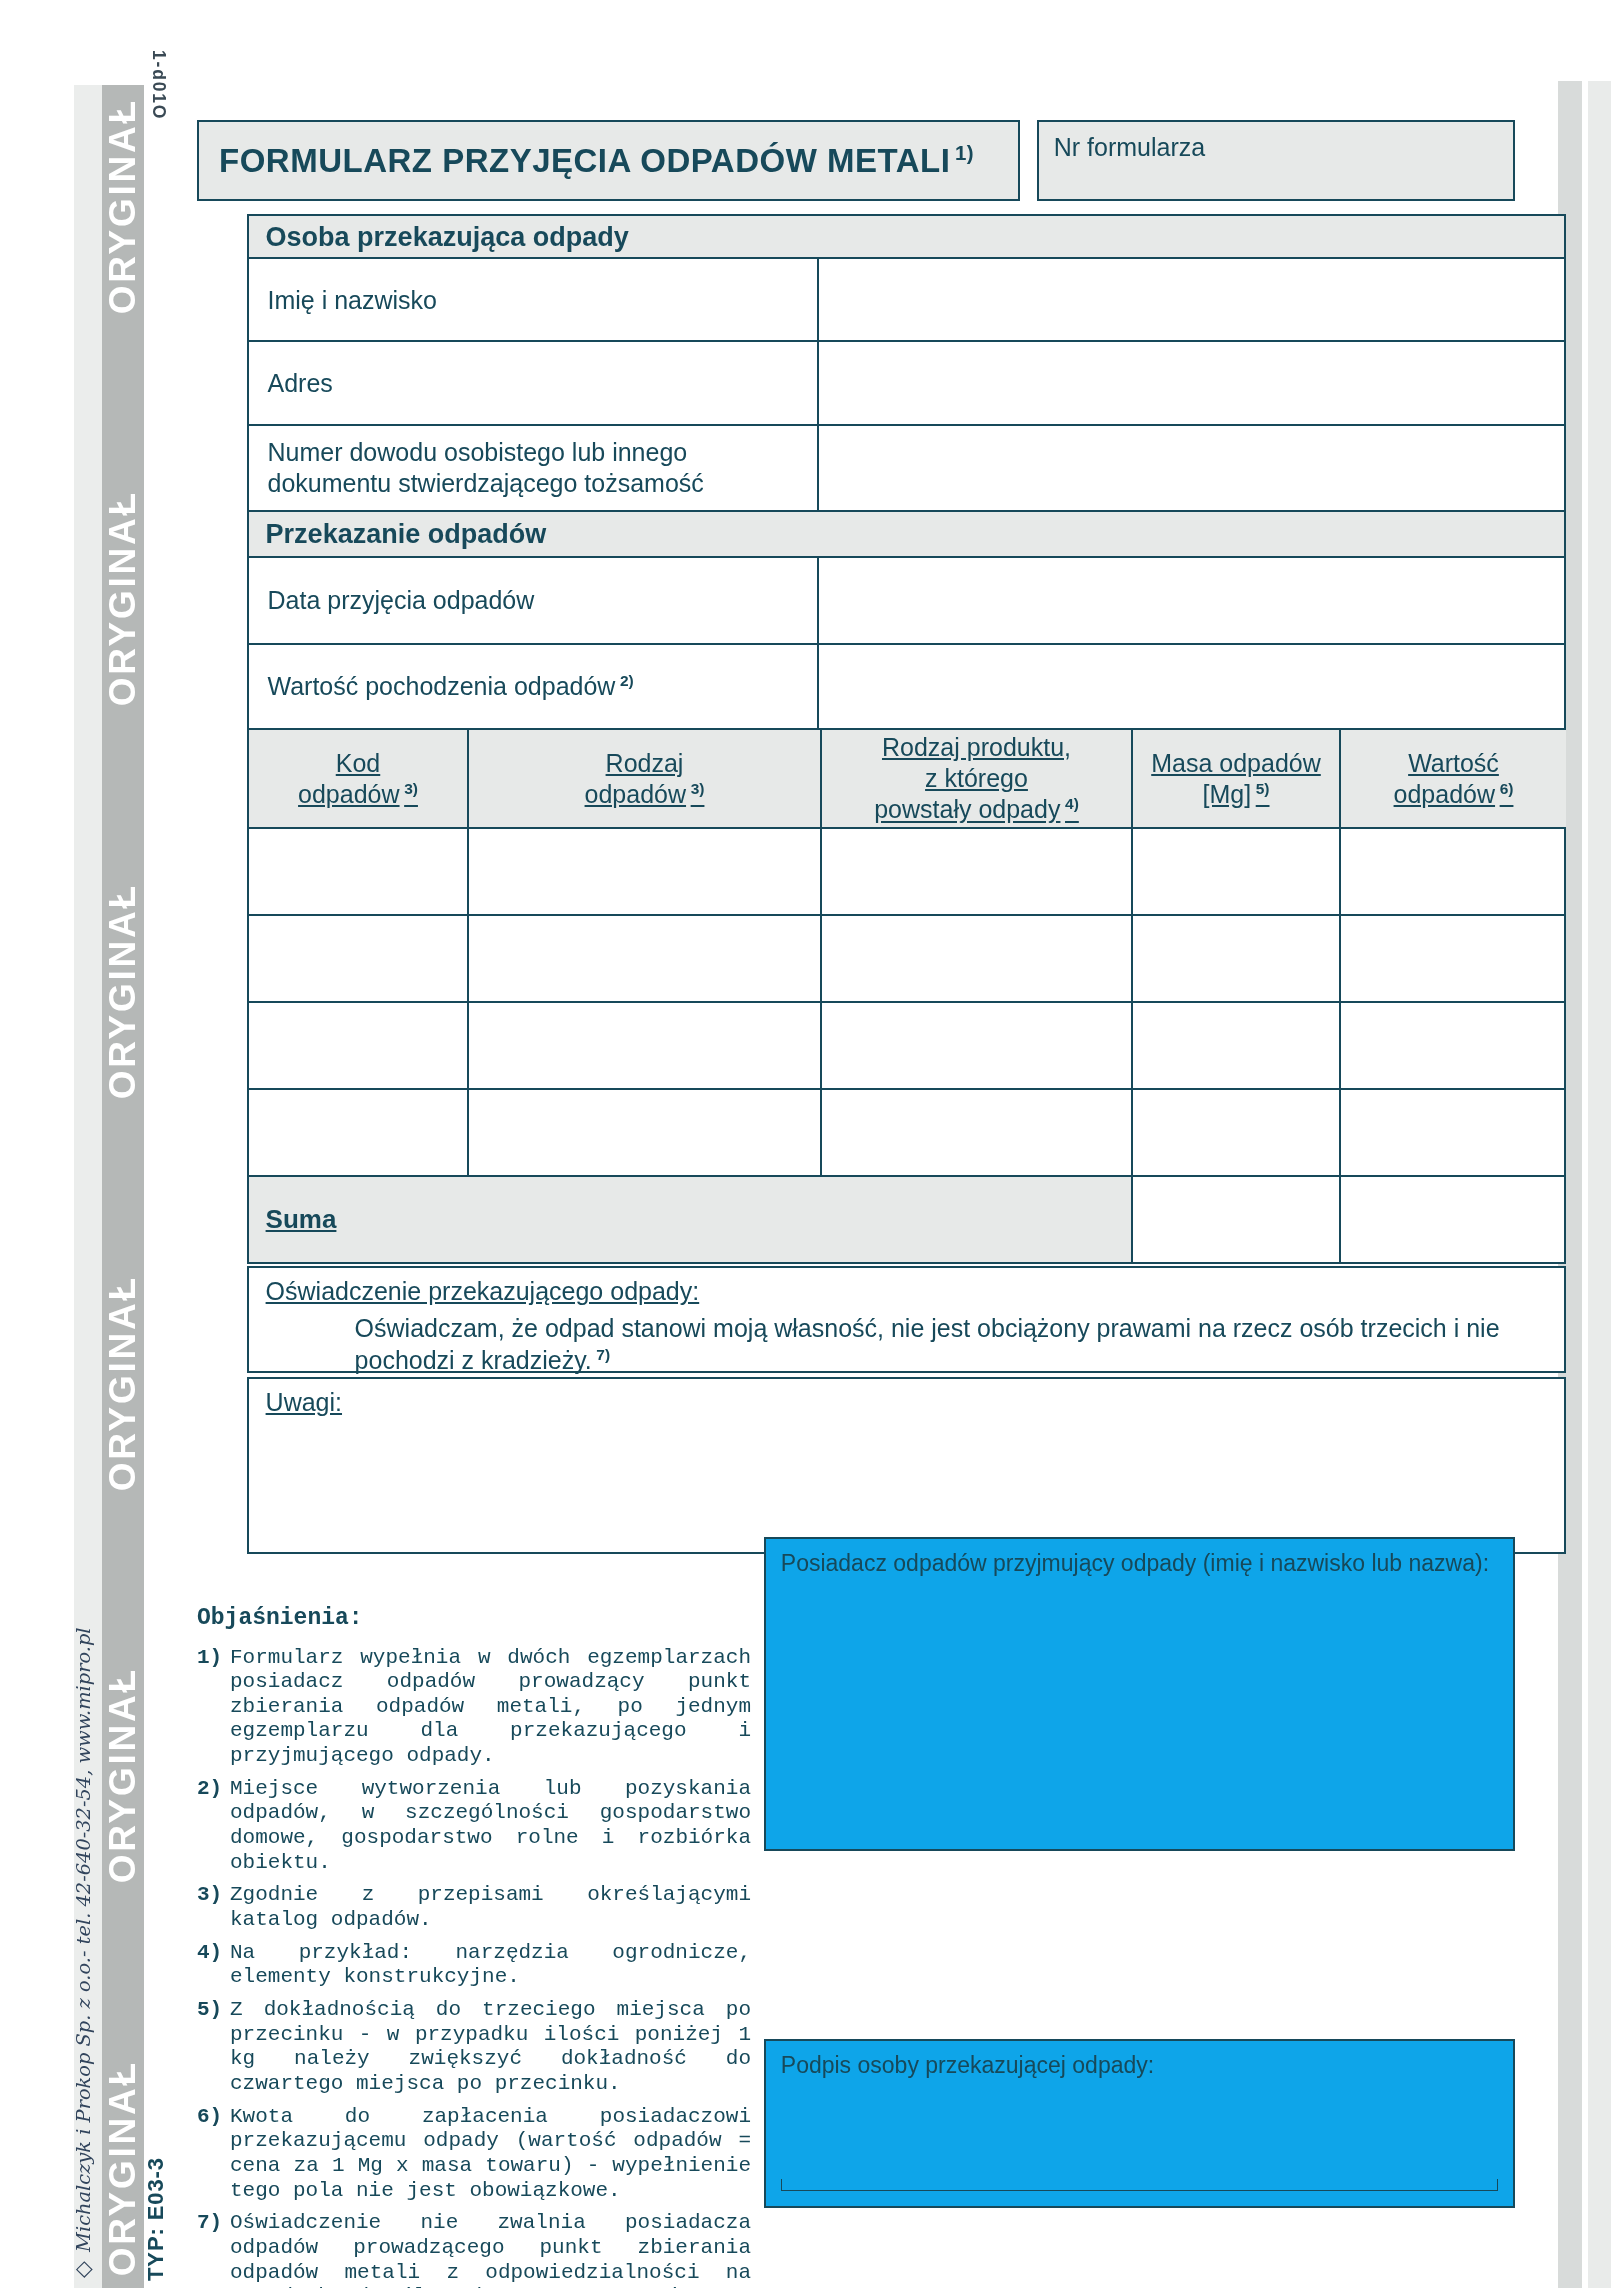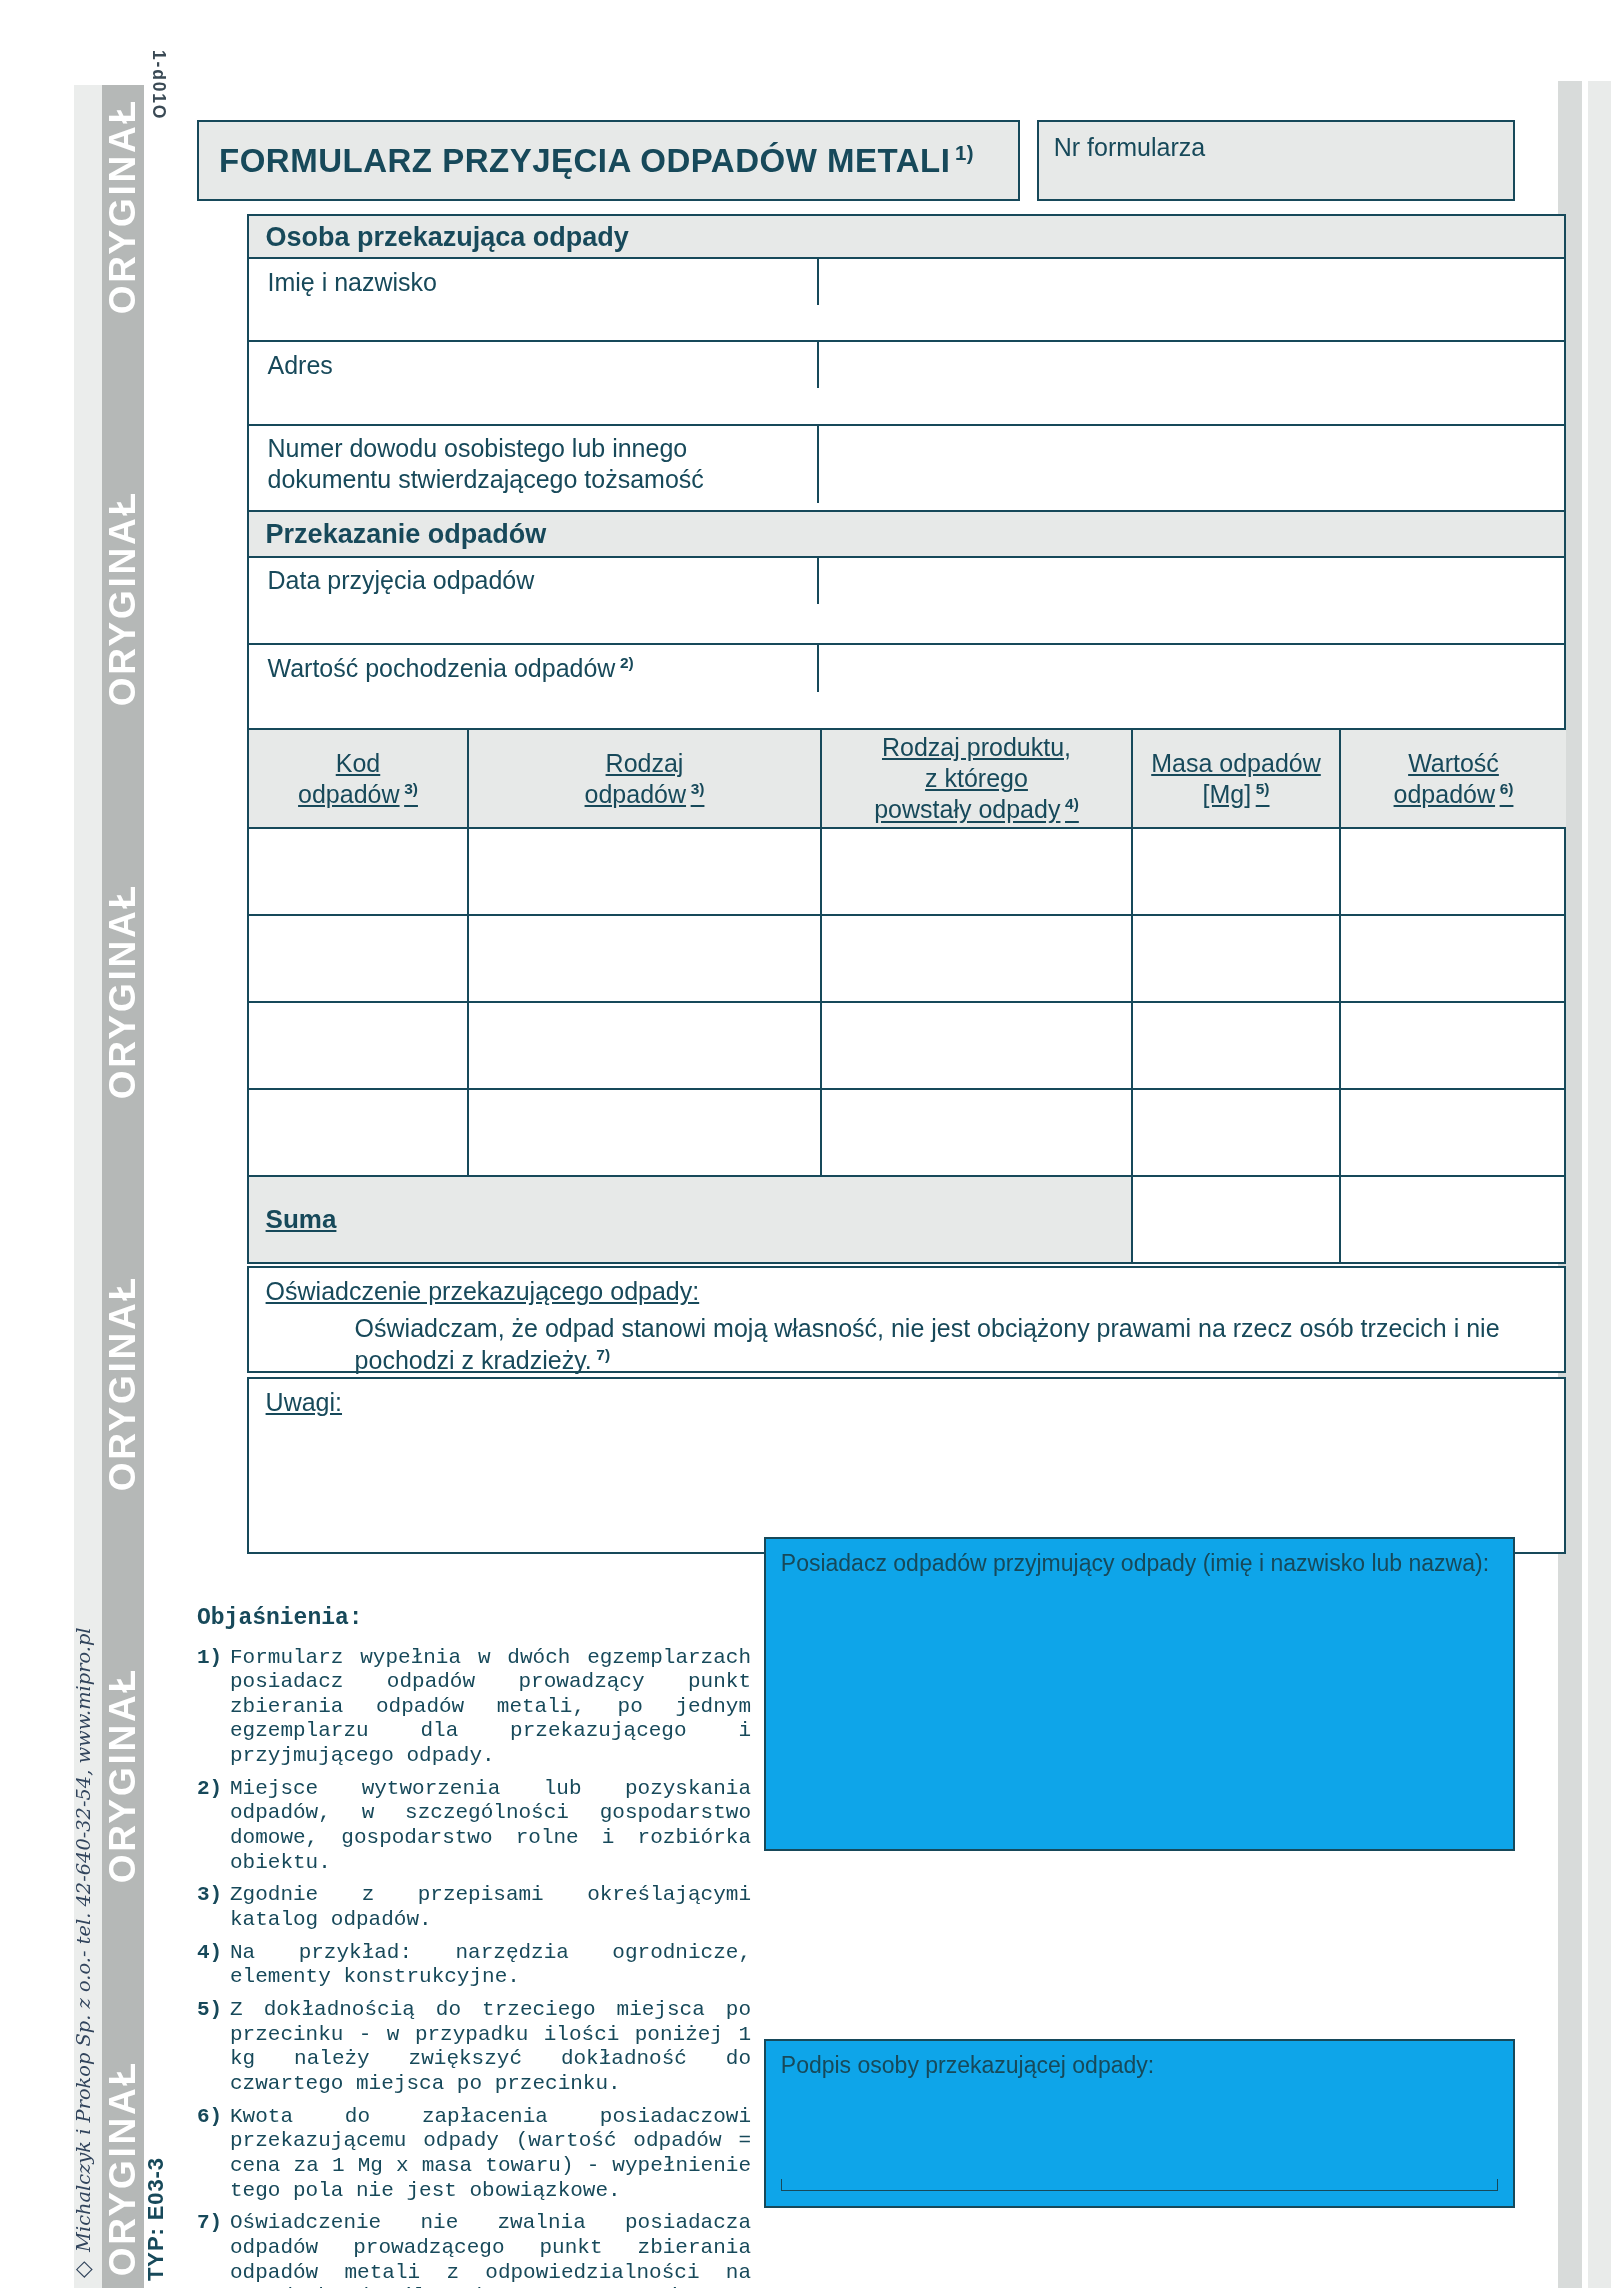--- a/index.html
+++ b/index.html
@@ -40,21 +40,21 @@
   .nr-box{position:absolute;left:1037px;top:120px;width:478px;height:81px;border:2.8px solid var(--ink);
           background:var(--hdr-bg);padding:11px 14.8px;font-size:25px;}
   sup.fn{font-size:.62em;font-weight:bold;vertical-align:super;margin-left:4.6px;}
 
   
   .form-main{position:absolute;left:214px;top:214px;width:1319px;margin-left:33px;}
   .form-main > *{margin-top:-2.8px;border:2.8px solid var(--ink);background:#fff;}
   .form-main > *:first-child{margin-top:0;}
   .sec-header{height:46px;background:var(--hdr-bg);display:flex;align-items:center;padding-left:16.6px;
               font-size:27px;font-weight:bold;}
-  .field-row{display:flex;flex-direction:column;}
+  .field-row{display:flex;}
   .field-row .lbl{width:570px;border-right:2.8px solid var(--ink);display:flex;align-items:center;
                   padding:7.4px 13px 7.4px 18.5px;font-size:25px;line-height:1.25;}
   .field-row .val{flex:1;}
   .h93{height:86px;} .h96{height:89px;} .h53{height:49px;} .h98{height:90px;} .h95{height:88px;}
 
   
   .grid-table{display:grid;grid-template-columns:218px 353px 311px 208px 227px;
               grid-template-rows:97px 87px 87px 87px 87px 87px;text-decoration:underline;}
   .grid-table > div{border-left:2.8px solid var(--ink);border-top:2.8px solid var(--ink);}
   .grid-table > div.c0{border-left:none;}

